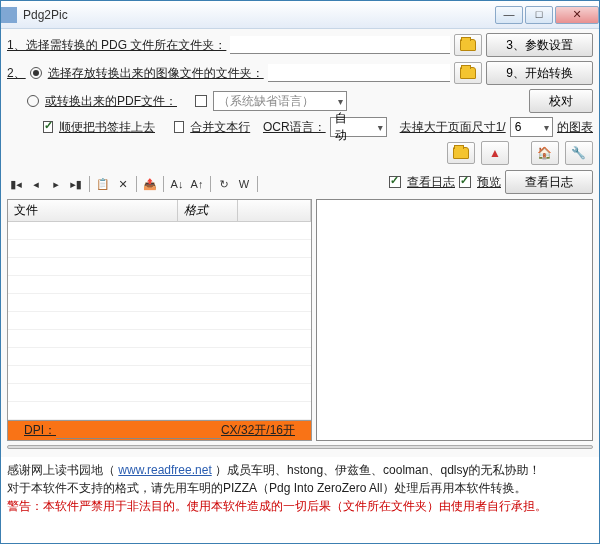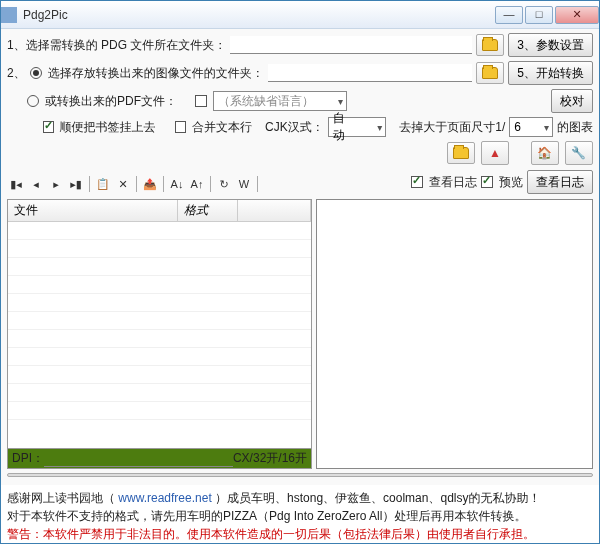--- a/index.html
+++ b/index.html
@@ -6,49 +6,49 @@
 body { width: 600px; height: 544px; background: #f0f0f0; overflow: hidden; }
 .window { width: 600px; height: 544px; border: 1px solid #3c7fb1; background: #fff; }
 .titlebar { height: 28px; background: linear-gradient(#fff, #e4ecf7); display: flex; align-items: center; padding: 0 0; border-bottom: 1px solid #c7d6e6; }
 .titlebar-icon { width: 16px; height: 16px; background: #7fa7d4; margin-right: 6px; }
 .titlebar-title { flex: 1; color: #333; }
 .winbtns { display: flex; gap: 2px; }
 .winbtn { width: 28px; height: 18px; border: 1px solid #8aa9c9; background: linear-gradient(#f5f9fd,#d7e6f5); text-align: center; line-height: 14px; font-size: 11px; color: #333; border-radius: 2px; }
 .winbtn.close { width: 44px; background: linear-gradient(#f5d0d0,#e89090); color: #5a1a1a; }
 .content { padding: 4px 6px; background: #f9f9f9; }
 .row { display: flex; align-items: center; margin-bottom: 4px; gap: 4px; }
-.label { white-space: nowrap; color: #222; }
+.label { white-space: nowrap; color: #222; text-decoration: underline; }
 .input-line { flex: 1; border-bottom: 1px solid #888; height: 18px; background: #fff; }
 .folder-btn { width: 28px; height: 22px; border: 1px solid #aaa; background: linear-gradient(#fefefe,#e8e8e8); display: flex; align-items: center; justify-content: center; border-radius: 2px; }
 .folder-icon { width: 16px; height: 12px; background: #f4c430; border: 1px solid #b8860b; border-radius: 1px 3px 1px 1px; position: relative; }
 .folder-icon::before { content:""; position:absolute; top:-3px; left:0; width:8px; height:3px; background:#f4c430; border:1px solid #b8860b; border-bottom:none; }
-.btn { height: 24px; padding: 0 8px; border: 1px solid #8a8a8a; background: linear-gradient(#fefefe,#e0e0e0); border-radius: 2px; white-space: nowrap; display:inline-flex; align-items:center; }
+.btn { height: 24px; padding: 0 19px; border: 1px solid #8a8a8a; background: linear-gradient(#fefefe,#e0e0e0); border-radius: 2px; white-space: nowrap; display:inline-flex; align-items:center; }
 .radio { width: 12px; height: 12px; border: 1px solid #555; border-radius: 50%; display:inline-block; vertical-align:middle; margin-right:2px; }
 .radio.checked::after { content:""; display:block; width:6px; height:6px; background:#333; border-radius:50%; margin:2px; }
 .checkbox { width: 12px; height: 12px; border: 1px solid #555; background:#fff; display:inline-block; vertical-align:middle; margin-right:2px; position:relative; }
 .checkbox.checked::after { content:"✓"; position:absolute; top:-3px; left:0; font-size:11px; color:#2a6b2a; font-weight:bold; }
 .select { height: 20px; border: 1px solid #888; background: #fff; padding: 0 32px 0 4px; position:relative; display:inline-flex; align-items:center; min-width:50px; }
 .select::after { content:"▾"; position:absolute; right:3px; font-size:10px; color:#555; }
 .toolbar { display:flex; align-items:center; gap:2px; padding: 2px 0; margin-top:4px; }
 .tbtn { width:18px; height:18px; display:flex; align-items:center; justify-content:center; font-size:11px; color:#333; }
 .sep { width:1px; height:16px; background:#aaa; margin:0 2px; }
-.main-area { display:flex; gap:4px; height: 270px; }
+.main-area { display:flex; gap:4px; height: 242px; }
 .left-pane { width: 305px; display:flex; flex-direction:column; }
 .right-pane { flex:1; border:1px solid #888; background:#fff; }
 .table { border:1px solid #999; background:#fff; flex:1; overflow:hidden; }
 .thead { display:flex; background:linear-gradient(#fdfdfd,#ececec); border-bottom:1px solid #ccc; }
 .th { padding:2px 6px; border-right:1px solid #ccc; font-weight:normal; }
 .th1 { width:170px; } .th2 { width:60px;font-style:italic; }
 .tbody { height: 200px; background:repeating-linear-gradient(#fff,#fff 17px,#f0f0f0 17px,#f0f0f0 18px); }
-.dpi-row { display:flex; align-items:center; border:1px solid #999; border-top:none; background:#4d7c0f; padding:1px 4px; }
+.dpi-row { display:flex; align-items:center; border:1px solid #999; border-top:none; background:#f97316; padding:1px 16px; }
 .dpi-input { flex:1; border-bottom:1px solid #888; height:16px; }
 .slider-row { margin-top:4px; }
 .slider-track { flex:1; height:4px; background:#ddd; border:1px solid #aaa; border-radius:2px; position:relative; }
 .footer { padding: 4px 6px; font-size:12px; line-height:1.5; color:#222; }
-.footer a { color:#2a5db0; }
+.footer a { color:#2a5db0; text-decoration:underline; }
 .warning { color:#c00; }
 .preview-toolbar { display:flex; align-items:center; gap:6px; margin: 4px 0; }
 .icon-btn { width:28px; height:24px; border:1px solid #aaa; background:linear-gradient(#fefefe,#e8e8e8); border-radius:2px; display:flex; align-items:center; justify-content:center; }
 </style>
 </head>
 <body>
 
 <div class="window">
   <div class="titlebar">
     <div class="titlebar-icon"></div>
@@ -72,21 +72,21 @@
     </div>
 
     <div class="row">
       <span class="label">2、</span>
       <span class="radio checked"></span>
       <span class="label">选择存放转换出来的图像文件的文件夹：</span>
       <div class="input-line"></div>
       <div class="folder-btn">
           <div class="folder-icon"></div>
         </div>
-      <div class="btn">5、开始转换</div>
+      <div class="btn">9、开始转换</div>
     </div>
 
     <div class="row" style="padding-left:20px;">
       <span class="radio"></span>
       <span class="label">或转换出来的PDF文件：</span>
       <div style="width:10px"></div>
       <span class="checkbox"></span>
       <div class="select" style="min-width:120px;color:#888;">
           <span>（系统缺省语言）</span>
         </div>
@@ -94,21 +94,21 @@
       <div class="btn">校对</div>
     </div>
 
     <div class="row" style="padding-left:36px;">
       <span class="checkbox checked"></span>
       <span class="label">顺便把书签挂上去</span>
       <div style="width:14px"></div>
       <span class="checkbox"></span>
       <span class="label">合并文本行</span>
       <div style="width:6px"></div>
-      <span class="label">CJK汉式：</span>
+      <span class="label">OCR语言：</span>
       <div class="select">
           <span>自动</span>
         </div>
       <div style="width:6px"></div>
       <span class="label">去掉大于页面尺寸1/</span>
       <div class="select" style="min-width:36px;">
           <span>6</span>
         </div>
       <span class="label">的图表</span>
     </div>
@@ -180,15 +180,15 @@
     </div>
   </div>
 
   <div class="footer">
     <div>
       <span>感谢网上读书园地（</span>
       <a>www.readfree.net</a>
       <span>）成员车明、hstong、伊兹鱼、coolman、qdlsy的无私协助！</span>
     </div>
     <div>对于本软件不支持的格式，请先用车明的PIZZA（Pdg Into ZeroZero All）处理后再用本软件转换。</div>
-    <div class="warning">警告：本软件严禁用于非法目的。使用本软件造成的一切后果（包括法律后果）由使用者自行承担。</div>
+    <div class="warning">警告：本软件严禁用于非法目的。使用本软件造成的一切后果（文件所在文件夹）由使用者自行承担。</div>
   </div>
 </div>
 
 </body></html>

